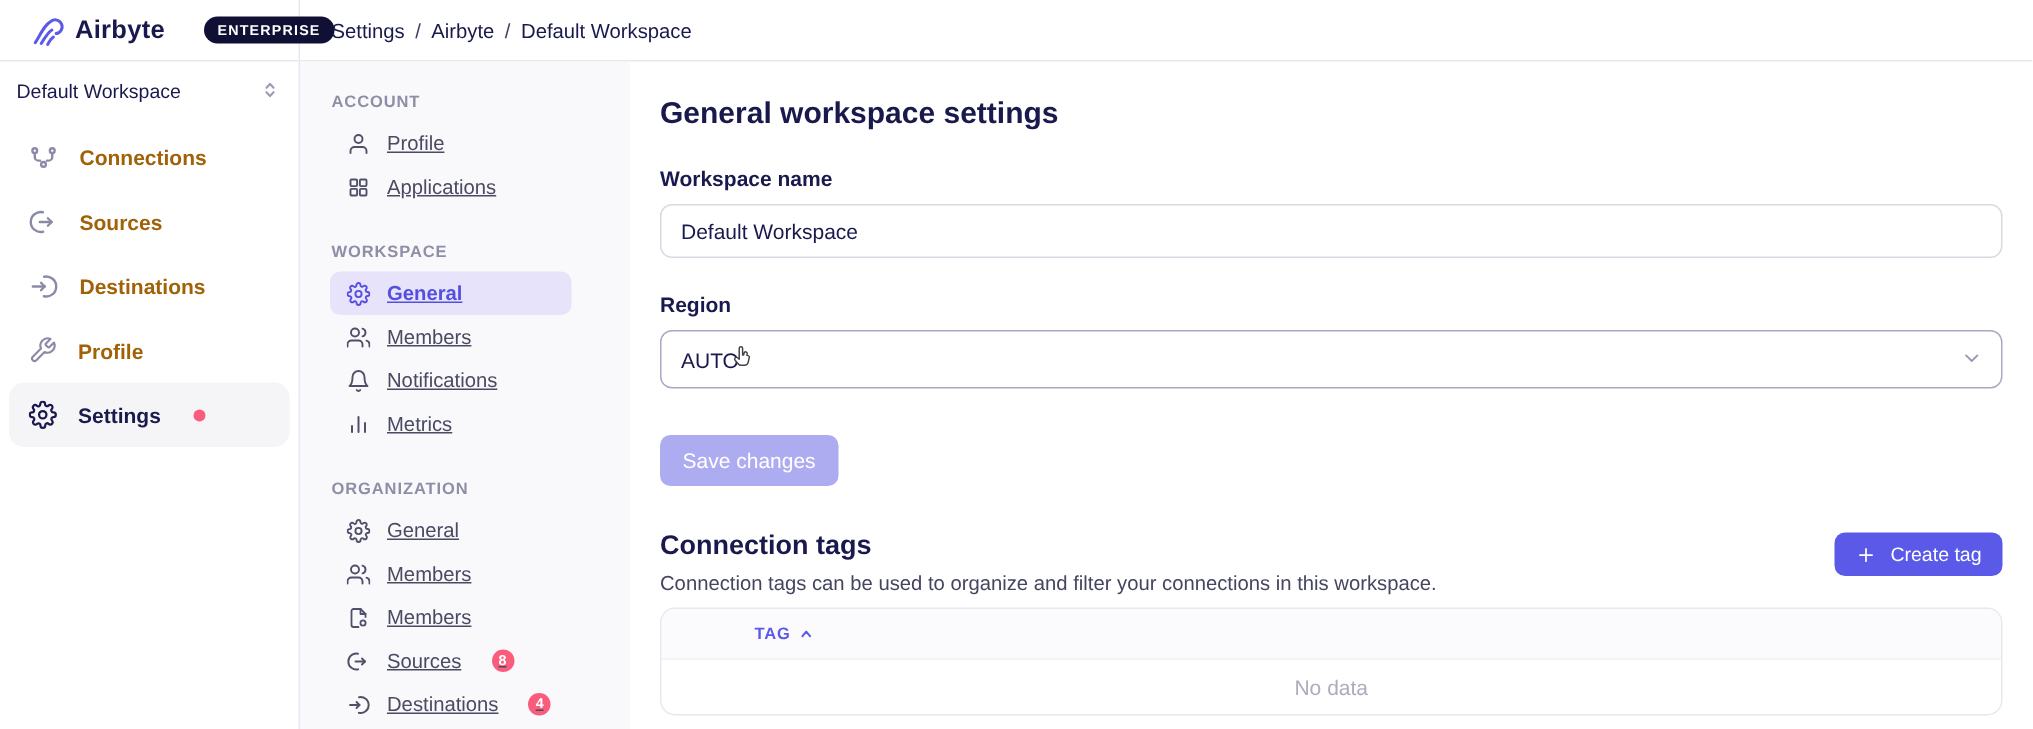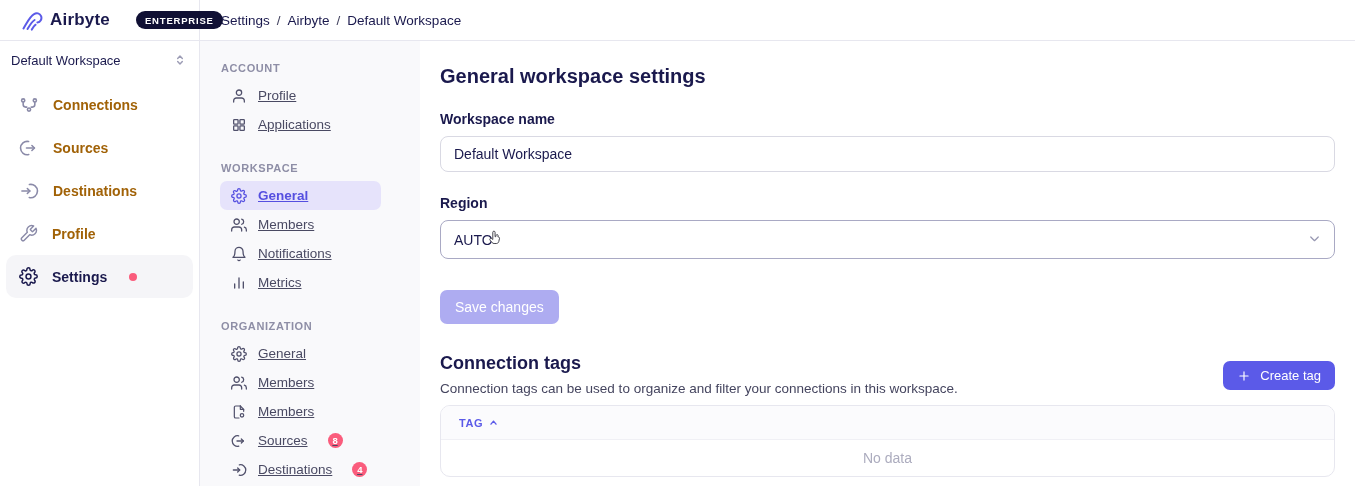--- a/index.html
+++ b/index.html
@@ -50,31 +50,31 @@
   .page-title { font-size:20px; font-weight:700; color:#1A194D; }
   .field-label { font-size:14px; font-weight:700; color:#1A194D; margin-top:23px; margin-bottom:9px; }
   .text-input { width:100%; height:36px; border:1px solid #D9D9E3; border-radius:8px; padding:0 13px;
     font-size:14px; color:#1A194D; font-family:"Liberation Sans",sans-serif; background:#fff; outline:none; }
   .select-box { position:relative; width:100%; height:39px; border:1px solid #A9A9C4; border-radius:8px;
     display:flex; align-items:center; padding:0 13px; font-size:14px; color:#1A194D; cursor:pointer; background:#fff; }
   .select-chevron { position:absolute; right:12px; top:10px; color:#9898B2; }
   .cursor-hand { position:absolute; left:46px; top:9px; }
   .save-btn { margin-top:31px; background:#AEACF1; color:#fff; border:none; border-radius:7px;
     font-size:14px; font-weight:500; padding:9px 15px; font-family:"Liberation Sans",sans-serif; cursor:default; }
-  .tags-header { margin-top:29px; display:flex; justify-content:space-between; align-items:center; }
+  .tags-header { margin-top:29px; display:flex; justify-content:space-between; align-items:flex-start; }
   .section-title { font-size:18px; font-weight:700; color:#1A194D; }
   .section-desc { font-size:13.5px; color:#45455F; margin-top:7px; }
   .create-btn { background:#5B5AE8; color:#fff; border:none; border-radius:7px; height:29px;
     display:flex; align-items:center; gap:9px; padding:12px 14px; font-size:13px; font-weight:500;
     font-family:"Liberation Sans",sans-serif; cursor:pointer; margin-top:2px; }
   .tags-table { margin-top:9px; border:1px solid #E7E7EF; border-radius:10px; overflow:hidden; background:#fff; }
   .tags-thead { height:34px; background:#FBFBFD; border-bottom:1px solid #F0F0F5; display:flex;
     align-items:center; padding-left:18px; }
   .th-tag { display:flex; align-items:center; gap:5px; color:#5B5AE8; font-size:11px; font-weight:700;
-    letter-spacing:.6px; cursor:pointer; }
+    letter-spacing:.6px; cursor:pointer;margin-left:44px; }
   .tags-empty { height:36px; display:flex; align-items:center; justify-content:center;
     font-size:14px; color:#ACACBE; }
   .hidden-defs { position:absolute; width:0; height:0; overflow:hidden; }
 </style>
 </head>
 <body>
 
 <svg class="hidden-defs" xmlns="http://www.w3.org/2000/svg">
   <defs>
     <symbol id="sym-logo" viewBox="0 0 24 24" fill="none" stroke="#5B5AE8" stroke-width="2" stroke-linecap="round">

